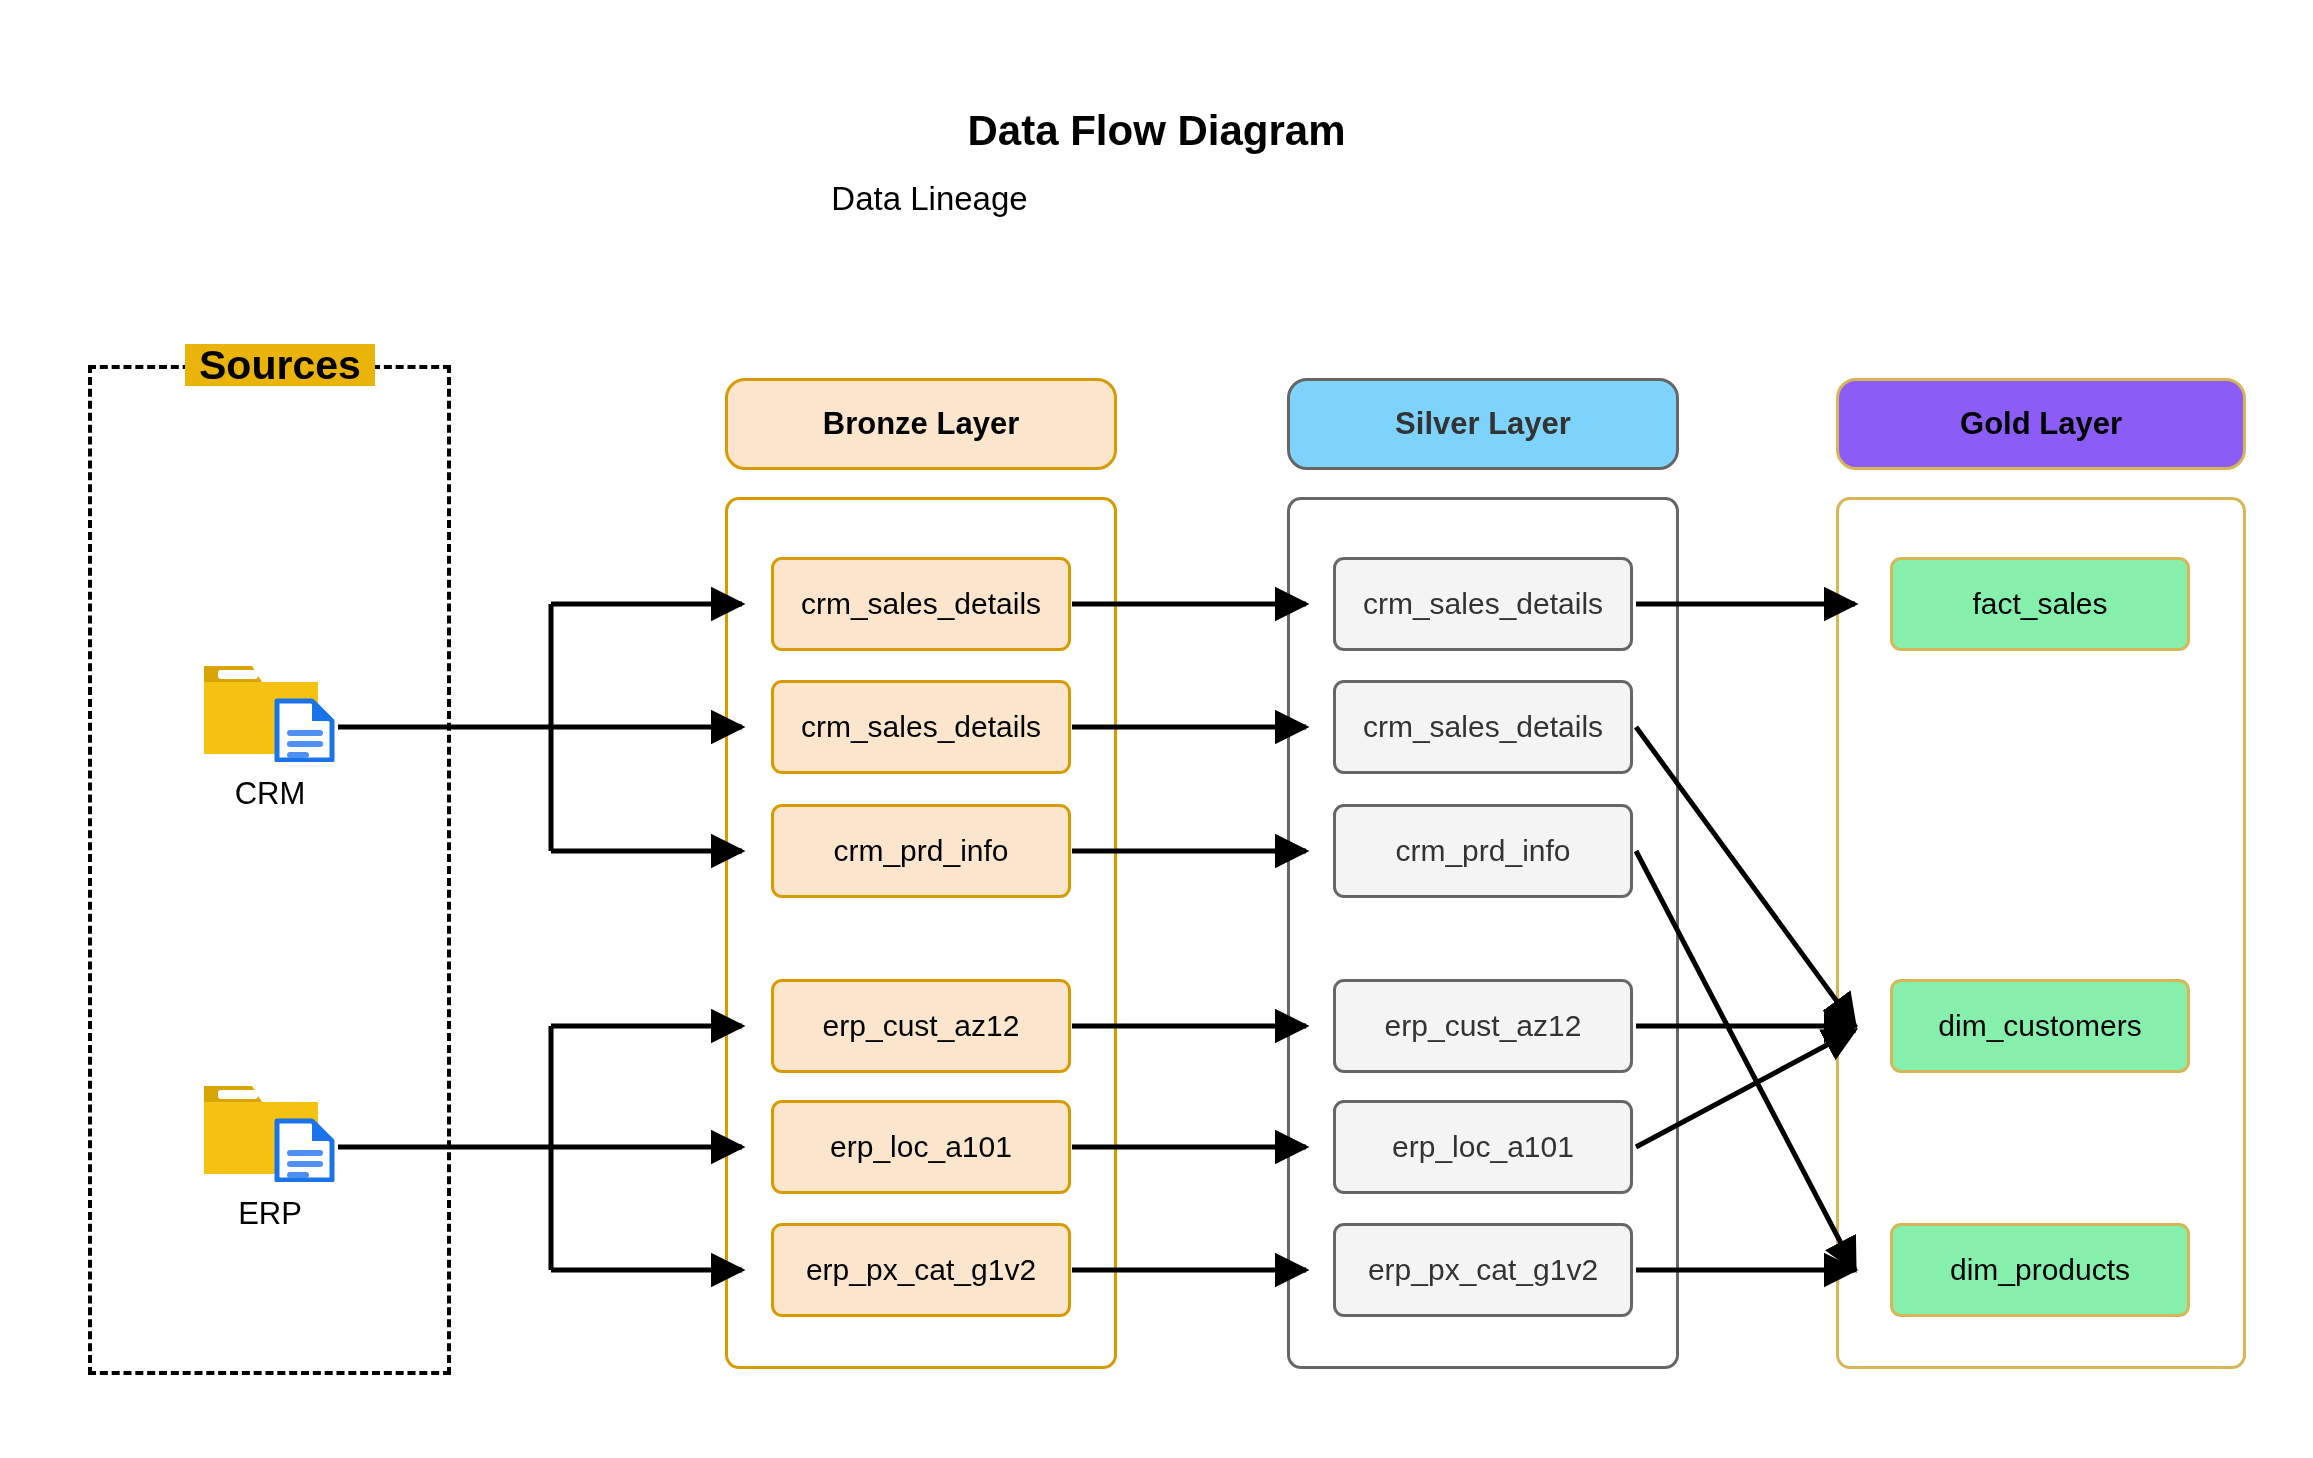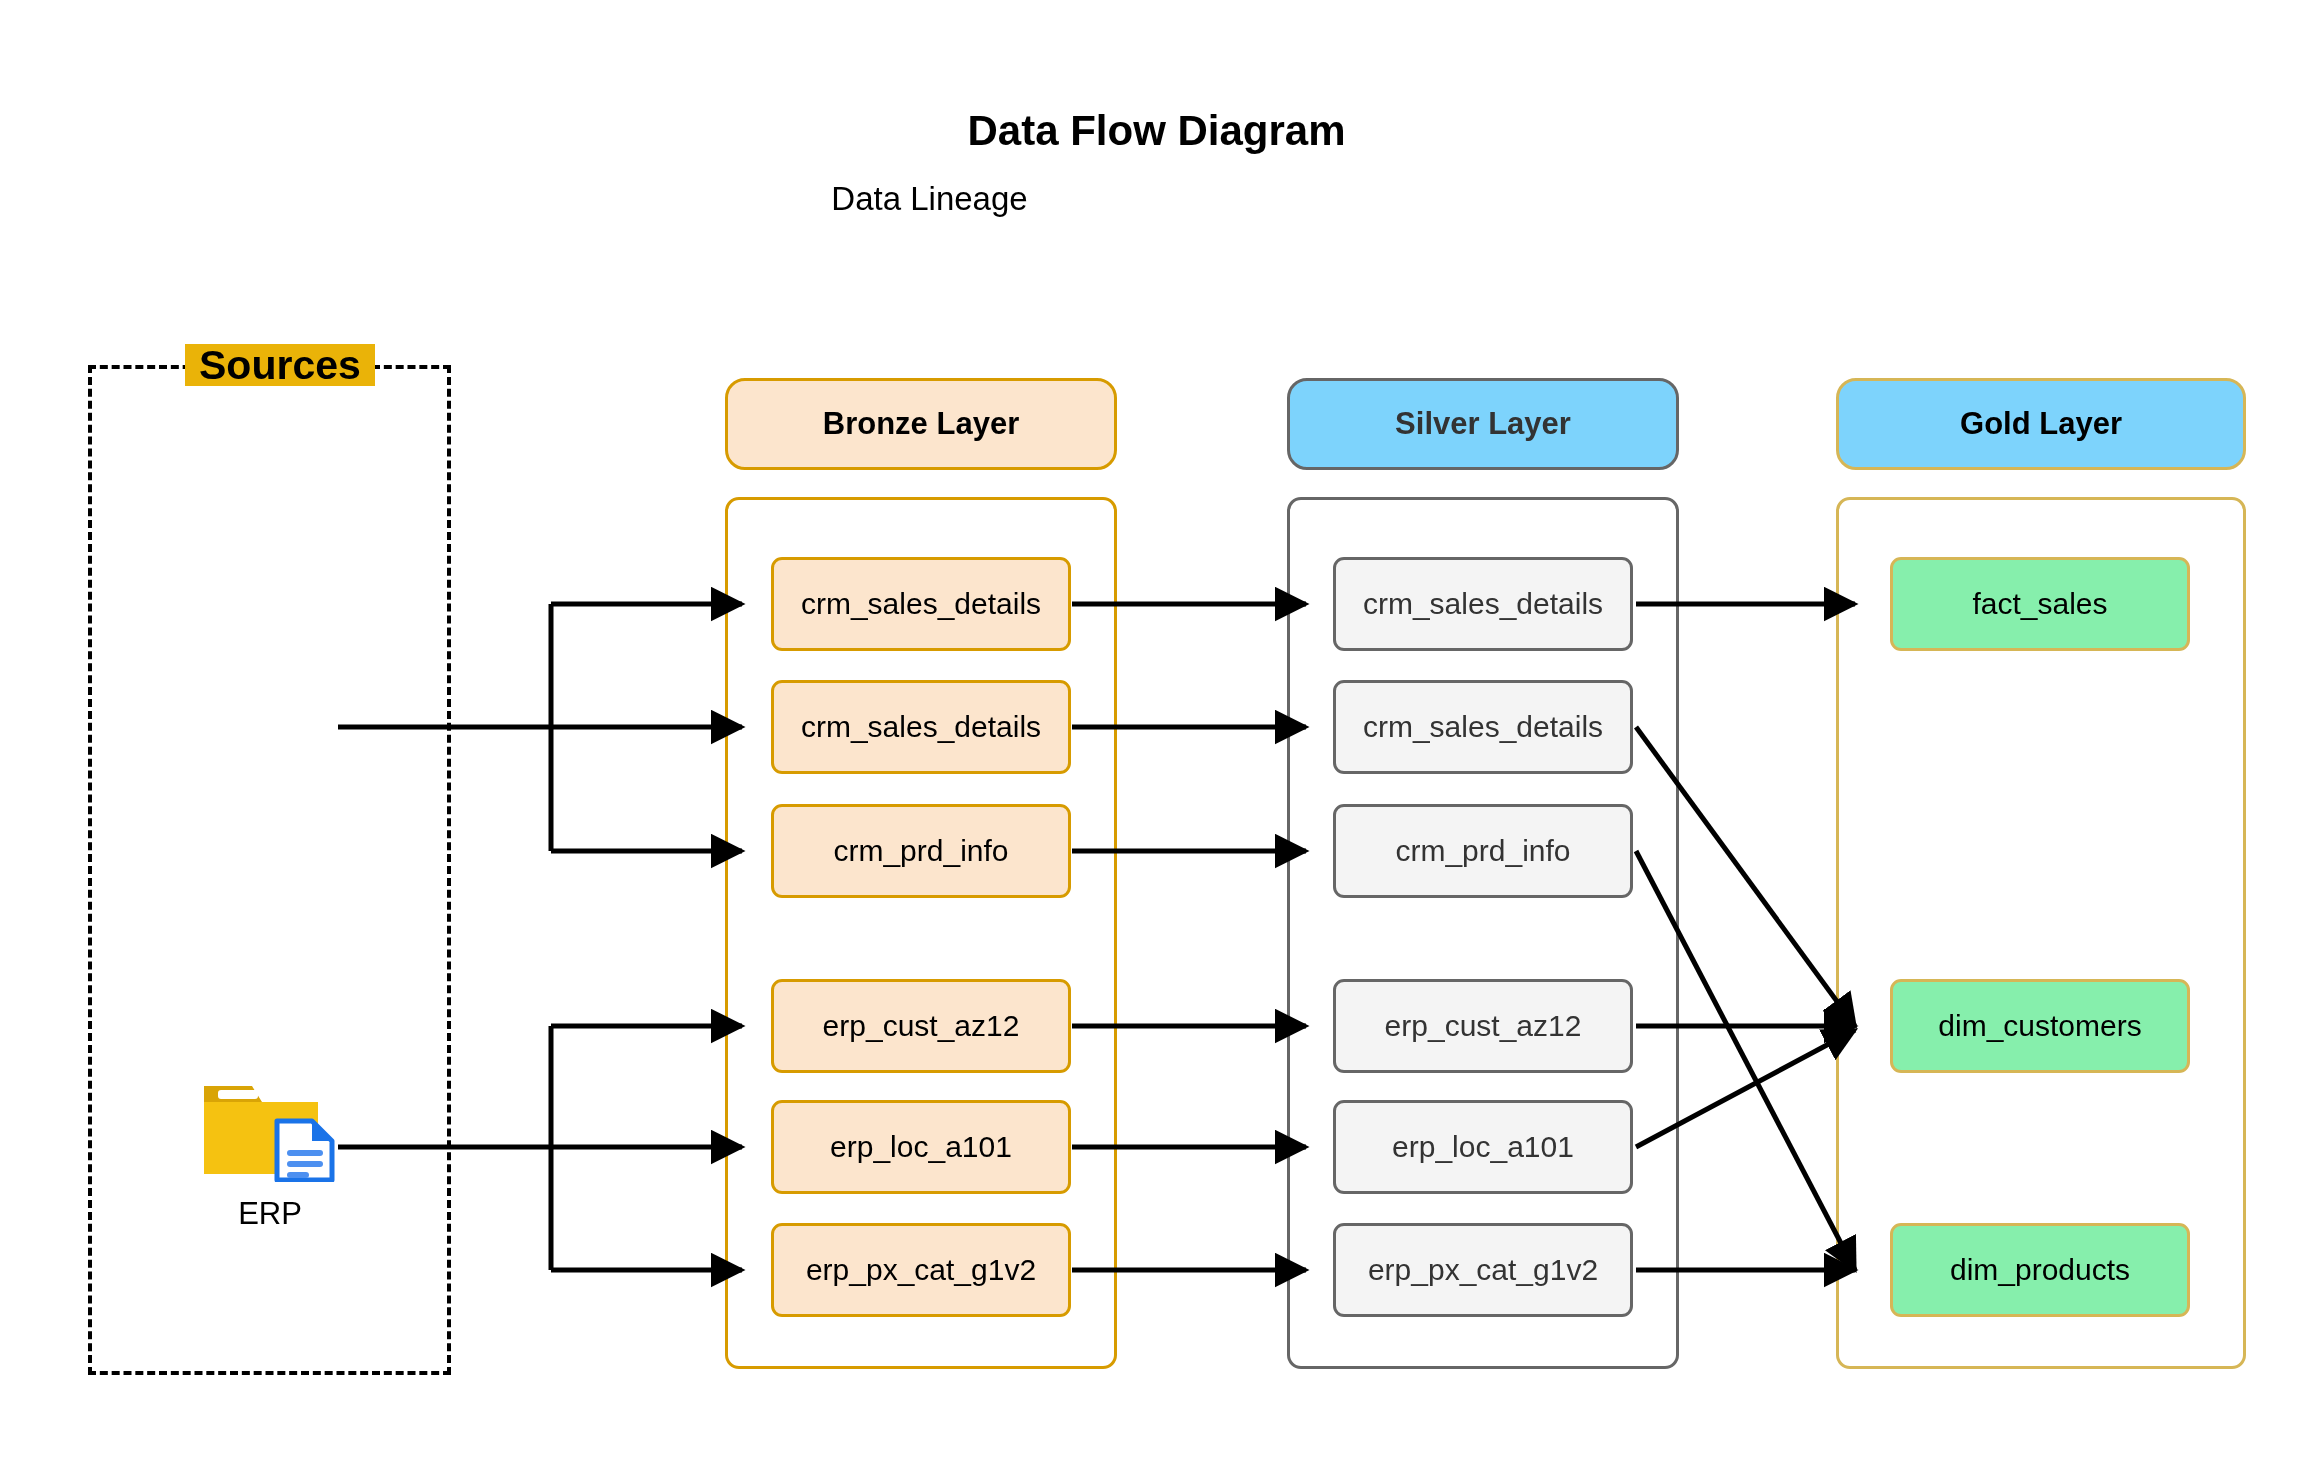--- a/index.html
+++ b/index.html
@@ -100,21 +100,21 @@
     background: #fce5cd;
     border: 3px solid #d79b00;
     color: #000000;
   }
   .layer-header.silver {
     background: #7dd3fc;
     border: 3px solid #666666;
     color: #333333;
   }
   .layer-header.gold {
-    background: #7dd3fc;
+    background: #8b5cf6;
     border: 3px solid #d6b656;
     color: #000000;
   }
 
   
   .layer-container {
     position: absolute;
     border-radius: 14px;
     box-sizing: border-box;
     background: transparent;
@@ -204,20 +204,38 @@
       <path d="M 1636 851 L 1855 1270" marker-end="url(#arrow)"></path>
       <path d="M 1636 1026 L 1855 1026" marker-end="url(#arrow)"></path>
       <path d="M 1636 1147 L 1855 1030" marker-end="url(#arrow)"></path>
       <path d="M 1636 1270 L 1855 1270" marker-end="url(#arrow)"></path>
     </g>
   </svg>
 
   <div id="sources-panel"></div>
   <div id="sources-title">Sources</div>
 
+  <div class="source-node" style="left:160px; top:652px;">
+    <div class="source-icon">
+      <svg width="140" height="110" viewBox="0 0 140 110">
+        <path d="M4 14 L4 102 L118 102 L118 30 L62 30 L52 14 Z" fill="#d9a406"></path>
+        <path d="M4 30 L4 102 L118 102 L118 30 Z" fill="#f5c211"></path>
+        <rect x="18" y="18" width="40" height="9" rx="3" fill="#ffffff"></rect>
+        <path d="M4 36 L4 102 L118 102 L118 36 Z" fill="#f5c211"></path>
+        <g transform="translate(74,46)">
+          <path d="M3 3 L38 3 L58 23 L58 62 L3 62 Z" fill="#ffffff" stroke="#1a73e8" stroke-width="5" stroke-linejoin="round"></path>
+          <path d="M38 3 L58 23 L38 23 Z" fill="#1a73e8"></path>
+          <rect x="13" y="32" width="36" height="6" rx="3" fill="#4d90f0"></rect>
+          <rect x="13" y="43" width="36" height="6" rx="3" fill="#4d90f0"></rect>
+          <rect x="13" y="54" width="22" height="6" rx="3" fill="#4d90f0"></rect>
+        </g>
+      </svg>
+    </div>
+    <div class="source-label">CRM</div>
+  </div>
 
   <div class="source-node" style="left:160px; top:1072px;">
     <div class="source-icon">
       <svg width="140" height="110" viewBox="0 0 140 110">
         <path d="M4 14 L4 102 L118 102 L118 30 L62 30 L52 14 Z" fill="#d9a406"></path>
         <path d="M4 30 L4 102 L118 102 L118 30 Z" fill="#f5c211"></path>
         <rect x="18" y="18" width="40" height="9" rx="3" fill="#ffffff"></rect>
         <path d="M4 36 L4 102 L118 102 L118 36 Z" fill="#f5c211"></path>
         <g transform="translate(74,46)">
           <path d="M3 3 L38 3 L58 23 L58 62 L3 62 Z" fill="#ffffff" stroke="#1a73e8" stroke-width="5" stroke-linejoin="round"></path>

